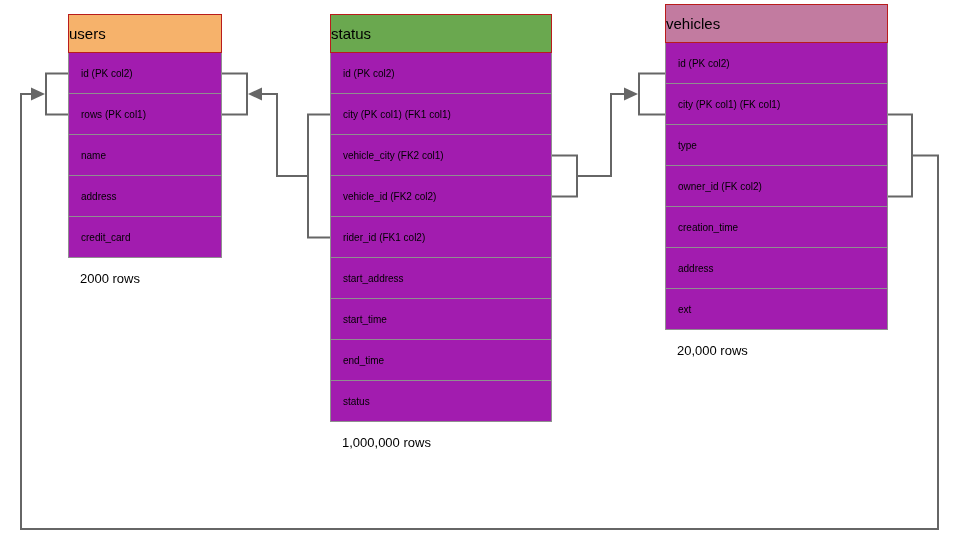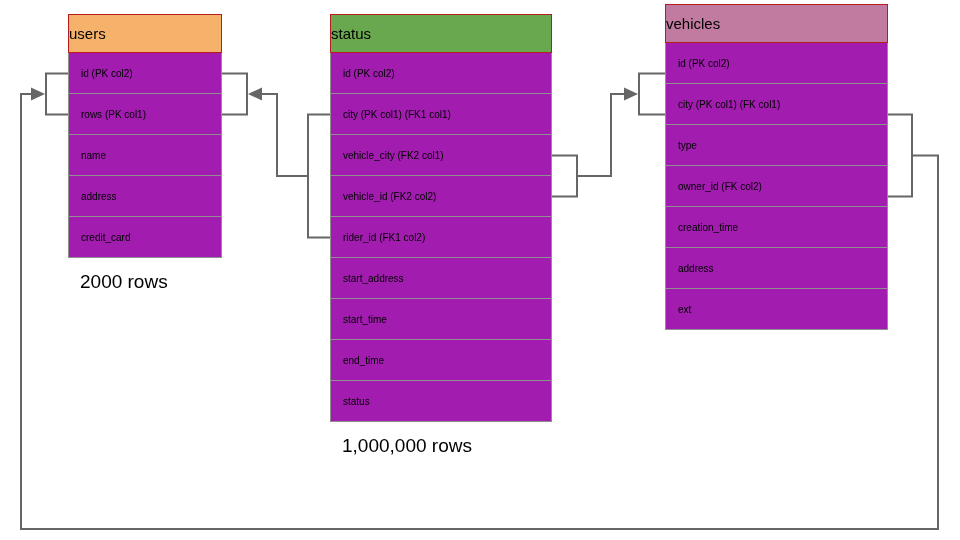--- a/index.html
+++ b/index.html
@@ -32,21 +32,21 @@
     border-top:none;
     display:flex; align-items:center;
     padding-left:12px;
     font-size:10px;
     background:#a21caf;
     white-space:nowrap;
   }
   .rowcount {
     margin-top:13px;
     padding-left:12px;
-    font-size:19px;
+    font-size:13px;
   }
   .t-users    { left:68px;  top:14px; width:154px; }
   .t-rides    { left:330px; top:14px; width:222px; }
   .t-vehicles { left:665px; top:4px; width:223px; }
   .rel { fill:none; stroke:#666666; stroke-width:2; }
   .arrowhead { fill:#666666; stroke:none; }
 </style>
 </head>
 <body>
 
@@ -103,13 +103,14 @@
   <div class="thead" style="background: rgb(194, 123, 160);">vehicles</div>
   <div>
       <div class="trow">id (PK col2)</div>
       <div class="trow">city (PK col1) (FK col1)</div>
       <div class="trow">type</div>
       <div class="trow">owner_id (FK col2)</div>
       <div class="trow">creation_time</div>
       <div class="trow">address</div>
       <div class="trow">ext</div>
     </div>
+  <div class="rowcount">20,000 rows</div>
 </div>
 
 </body></html>

